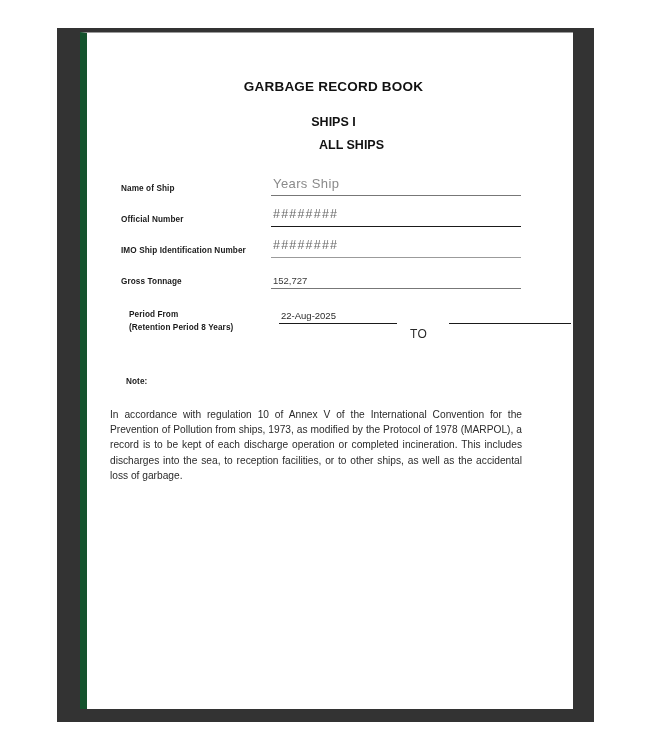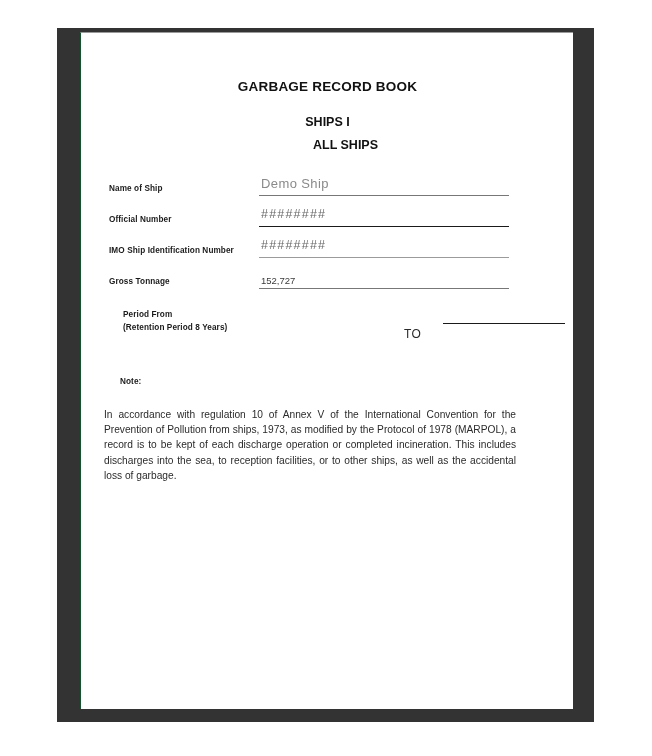--- a/index.html
+++ b/index.html
@@ -26,21 +26,21 @@
 
   
   #doc-page {
     position: absolute;
     left: 80px;
     top: 32px;
     width: 493px;
     height: 677px;
     background: #ffffff;
     border-top: 1px solid #9a9a9a;
-    border-left: 1px solid #14532d;
+    border-left: 7px solid #14532d;
     box-sizing: border-box;
   }
 
   
   #title-block {
     position: absolute;
     left: 0;
     top: 46px;
     width: 493px;
     text-align: center;
@@ -61,21 +61,21 @@
     font-size: 12.5px;
     font-weight: bold;
     color: #111111;
     margin-top: 9px;
     padding-left: 36px;
   }
 
   
   #form-fields {
     position: absolute;
-    left: 28px;
+    left: 34px;
     top: 150px;
     width: 410px;
   }
   .field-row {
     position: relative;
     height: 31px;
   }
   .field-label {
     position: absolute;
     left: 0;
@@ -210,21 +210,21 @@
     <div class="doc-title">GARBAGE RECORD BOOK</div>
     <div class="doc-part">SHIPS I</div>
     <div class="doc-subtitle">ALL SHIPS</div>
   </div>
 
   <div id="form-fields">
 
     <div class="field-row">
       <span class="field-label">Name of Ship</span>
       <span class="field-value-wrap">
-        <span class="field-value val-name">Demo Ship</span>
+        <span class="field-value val-name">Years Ship</span>
         <span class="field-rule mid"></span>
       </span>
     </div>
 
     <div class="field-row">
       <span class="field-label">Official Number</span>
       <span class="field-value-wrap">
         <span class="field-value val-hash">########</span>
         <span class="field-rule dark"></span>
       </span>
@@ -245,20 +245,24 @@
         <span class="field-rule mid"></span>
       </span>
     </div>
 
   </div>
 
   <div id="period-row">
     <span id="period-label">
       <span>Period From</span><br>
       <span>(Retention Period 8 Years)</span>
+    </span>
+    <span id="period-from-wrap">
+      <span class="field-value val-date">22-Aug-2025</span>
+      <span class="field-rule dark"></span>
     </span>
     <span id="period-to-label">TO</span>
     <span id="period-to-wrap">
       <span class="field-value val-date"></span>
       <span class="field-rule dark"></span>
     </span>
   </div>
 
   <div id="note-heading">Note:</div>
   <div id="note-body">In accordance with regulation 10 of Annex V of the International Convention for the Prevention of Pollution from ships, 1973, as modified by the Protocol of 1978 (MARPOL), a record is to be kept of each discharge operation or completed incineration. This includes discharges into the sea, to reception facilities, or to other ships, as well as the accidental loss of garbage.</div>

